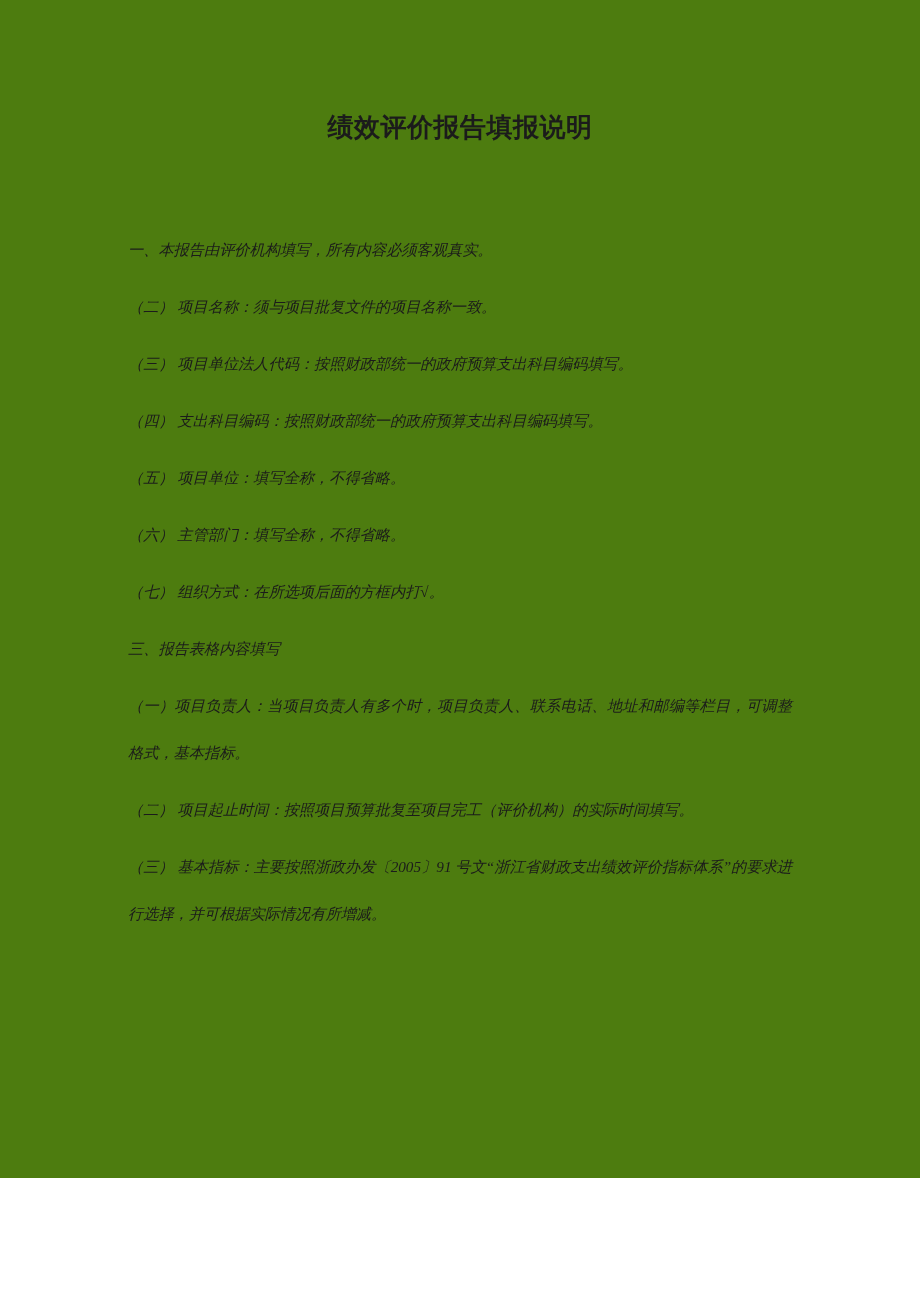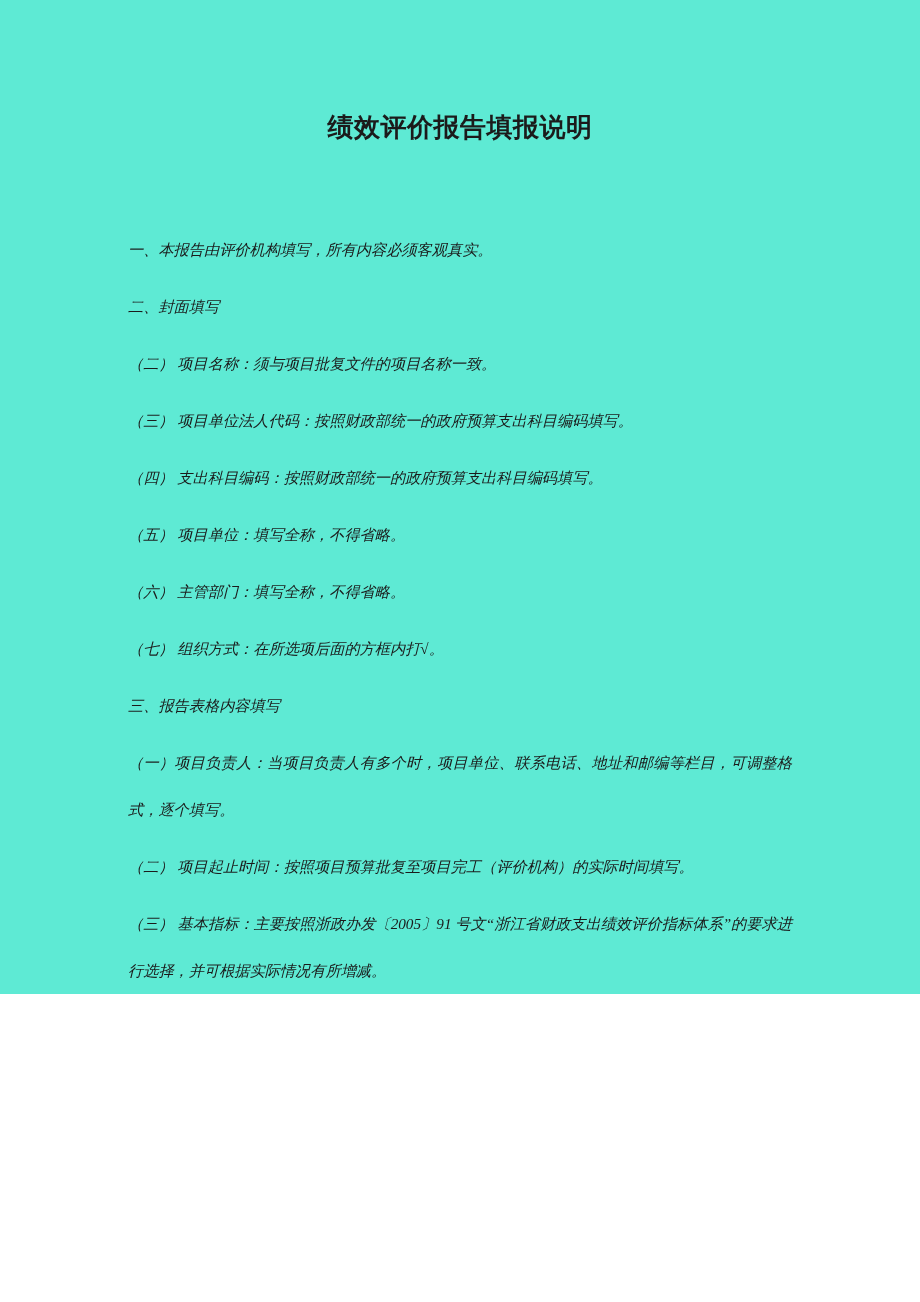--- a/index.html
+++ b/index.html
@@ -3,22 +3,22 @@
 <meta charset="utf-8">
 <style>
   html, body {
     margin: 0;
     padding: 0;
     background: #ffffff;
   }
   .page {
     position: relative;
     width: 920px;
-    height: 994px;
-    background: #5eead4;
+    height: 1178px;
+    background: #4d7c0f;
     box-sizing: border-box;
     padding: 110px 128px 0 128px;
     font-family: "Liberation Serif", "DejaVu Serif", serif;
     color: #1b1b1b;
     overflow: hidden;
   }
   .title {
     margin: 0;
     font-size: 26px;
     line-height: 36px;
@@ -59,29 +59,28 @@
 </head>
 <body>
 
 <div class="page">
 
   <h1 class="title">绩效评价报告填报说明</h1>
 
   <div class="paragraphs">
 
   <p class="para">一、本报告由评价机构填写，所有内容必须客观真实。</p>
-      <p class="para">二、封面填写</p>
       <p class="para">（二） 项目名称：须与项目批复文件的项目名称一致。</p>
       <p class="para">（三） 项目单位法人代码：按照财政部统一的政府预算支出科目编码填写。</p>
       <p class="para">（四） 支出科目编码：按照财政部统一的政府预算支出科目编码填写。</p>
       <p class="para">（五） 项目单位：填写全称，不得省略。</p>
       <p class="para">（六） 主管部门：填写全称，不得省略。</p>
       <p class="para">（七） 组织方式：在所选项后面的方框内打√。</p>
       <p class="para">三、报告表格内容填写</p>
-      <p class="para">（一）项目负责人：当项目负责人有多个时，项目单位、联系电话、地址和邮编等栏目，可调整格式，逐个填写。</p>
+      <p class="para">（一）项目负责人：当项目负责人有多个时，项目负责人、联系电话、地址和邮编等栏目，可调整格式，基本指标。</p>
       <p class="para">（二） 项目起止时间：按照项目预算批复至项目完工（评价机构）的实际时间填写。</p>
       <p class="para">（三） 基本指标：主要按照浙政办发〔2005〕91 号文“浙江省财政支出绩效评价指标体系”的要求进行选择，并可根据实际情况有所增减。</p>
     </div>
 
   <div class="page-number">1</div>
 
   <div class="pn-mark"></div>
 
 </div>
 

